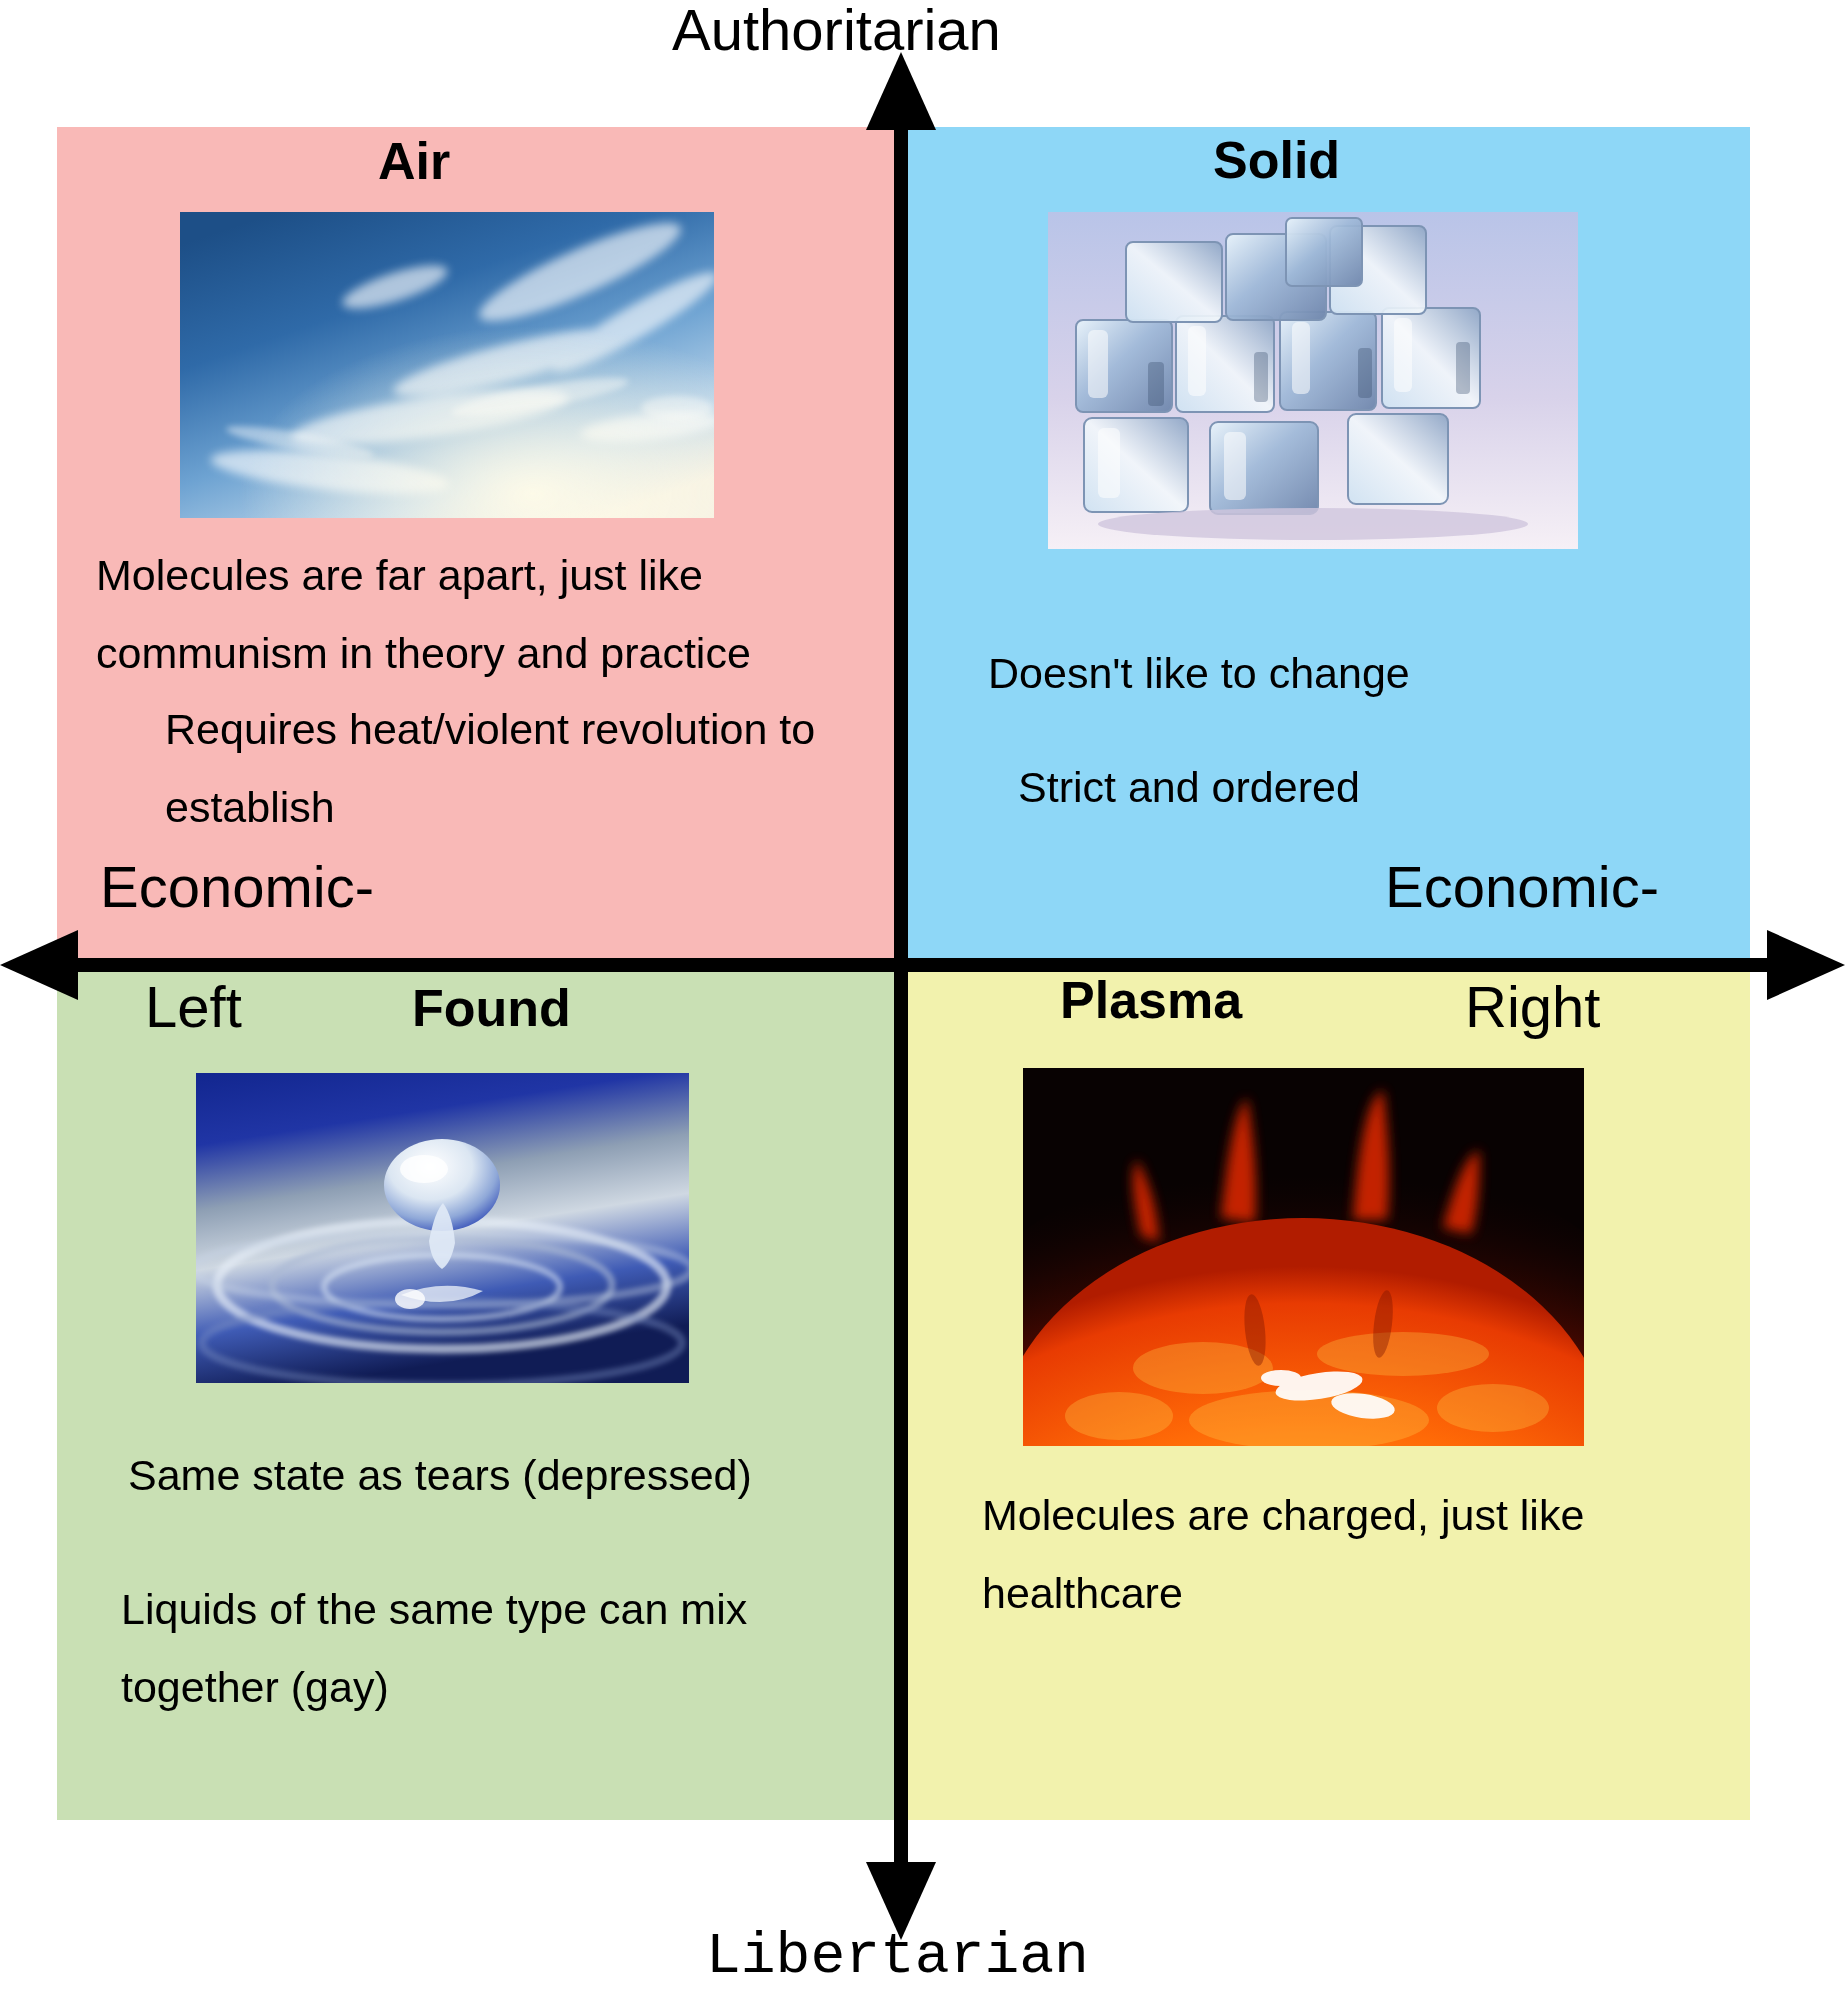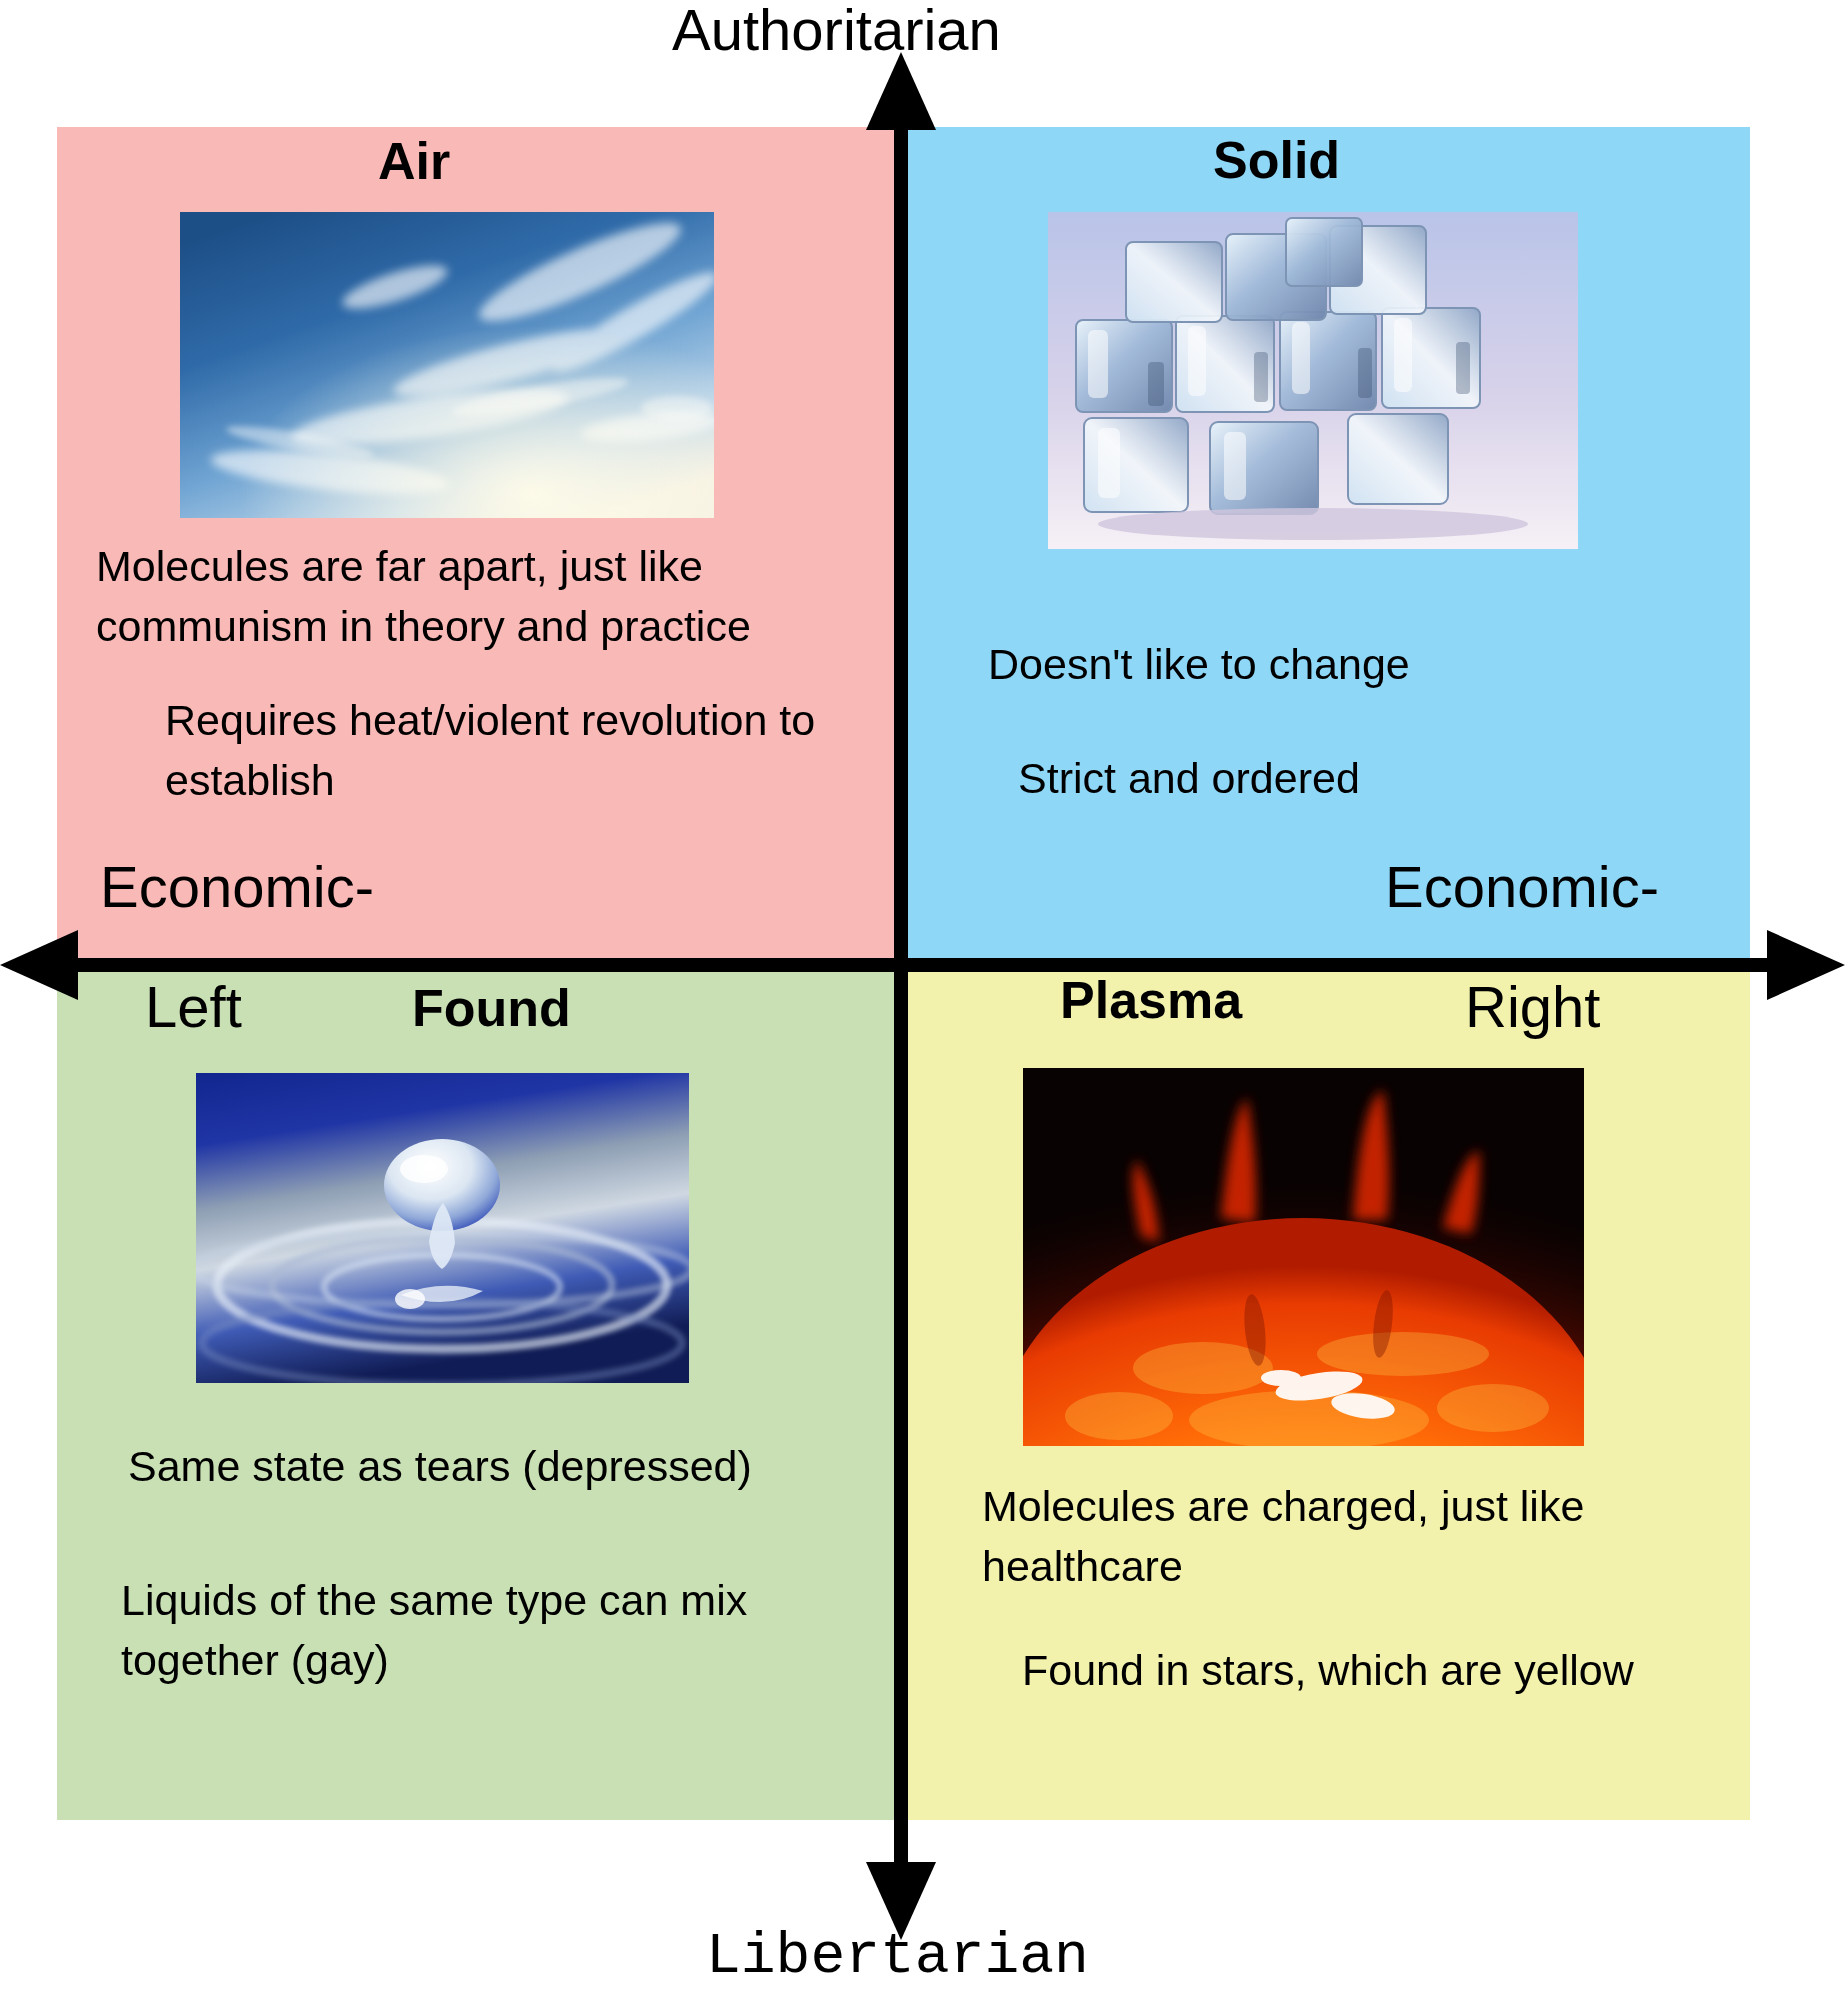--- a/index.html
+++ b/index.html
@@ -43,21 +43,21 @@
 
   
   .photo{position:absolute;overflow:hidden;}
   #photo-air   {left:180px; top:212px; width:534px; height:306px;}
   #photo-solid {left:1048px;top:212px; width:530px; height:337px;}
   #photo-liquid{left:196px; top:1073px;width:493px; height:310px;}
   #photo-plasma{left:1023px;top:1068px;width:561px; height:378px;}
   .photo svg{display:block;width:100%;height:100%;}
 
   
-  .body-text{position:absolute;font-size:43px;line-height:60px;}
+  .body-text{position:absolute;font-size:43px;line-height:78px;}
   #air-line-1   {left:96px; top:536px; width:730px;}
   #air-line-2   {left:165px;top:690px; width:690px;}
   #solid-line-1 {left:988px;top:634px; width:560px;}
   #solid-line-2 {left:1018px;top:748px;width:560px;}
   #liquid-line-1{left:128px;top:1436px;width:700px;}
   #liquid-line-2{left:121px;top:1570px;width:700px;}
   #plasma-line-1{left:982px;top:1476px;width:680px;}
   #plasma-line-2{left:1022px;top:1640px;width:700px;}
 </style>
 </head>
@@ -250,21 +250,20 @@
   <div class="quad-title" id="title-liquid">Found</div>
   <div class="quad-title" id="title-plasma">Plasma</div>
 
   <div class="body-text" id="air-line-1">Molecules are far apart, just like communism in theory and practice</div>
   <div class="body-text" id="air-line-2">Requires heat/violent revolution to establish</div>
   <div class="body-text" id="solid-line-1">Doesn't like to change</div>
   <div class="body-text" id="solid-line-2">Strict and ordered</div>
   <div class="body-text" id="liquid-line-1">Same state as tears (depressed)</div>
   <div class="body-text" id="liquid-line-2">Liquids of the same type can mix together (gay)</div>
   <div class="body-text" id="plasma-line-1">Molecules are charged, just like healthcare</div>
-  <div class="body-text" id="plasma-line-2">Found in stars, which are yellow</div>
 
   <div id="axis-vertical"></div>
   <div id="axis-horizontal"></div>
   <div class="arrowhead" id="arrow-up"></div>
   <div class="arrowhead" id="arrow-down"></div>
   <div class="arrowhead" id="arrow-left"></div>
   <div class="arrowhead" id="arrow-right"></div>
 
   <div class="axis-label" id="label-authoritarian">Authoritarian</div>
   <div class="axis-label" id="label-libertarian">Libertarian</div>

